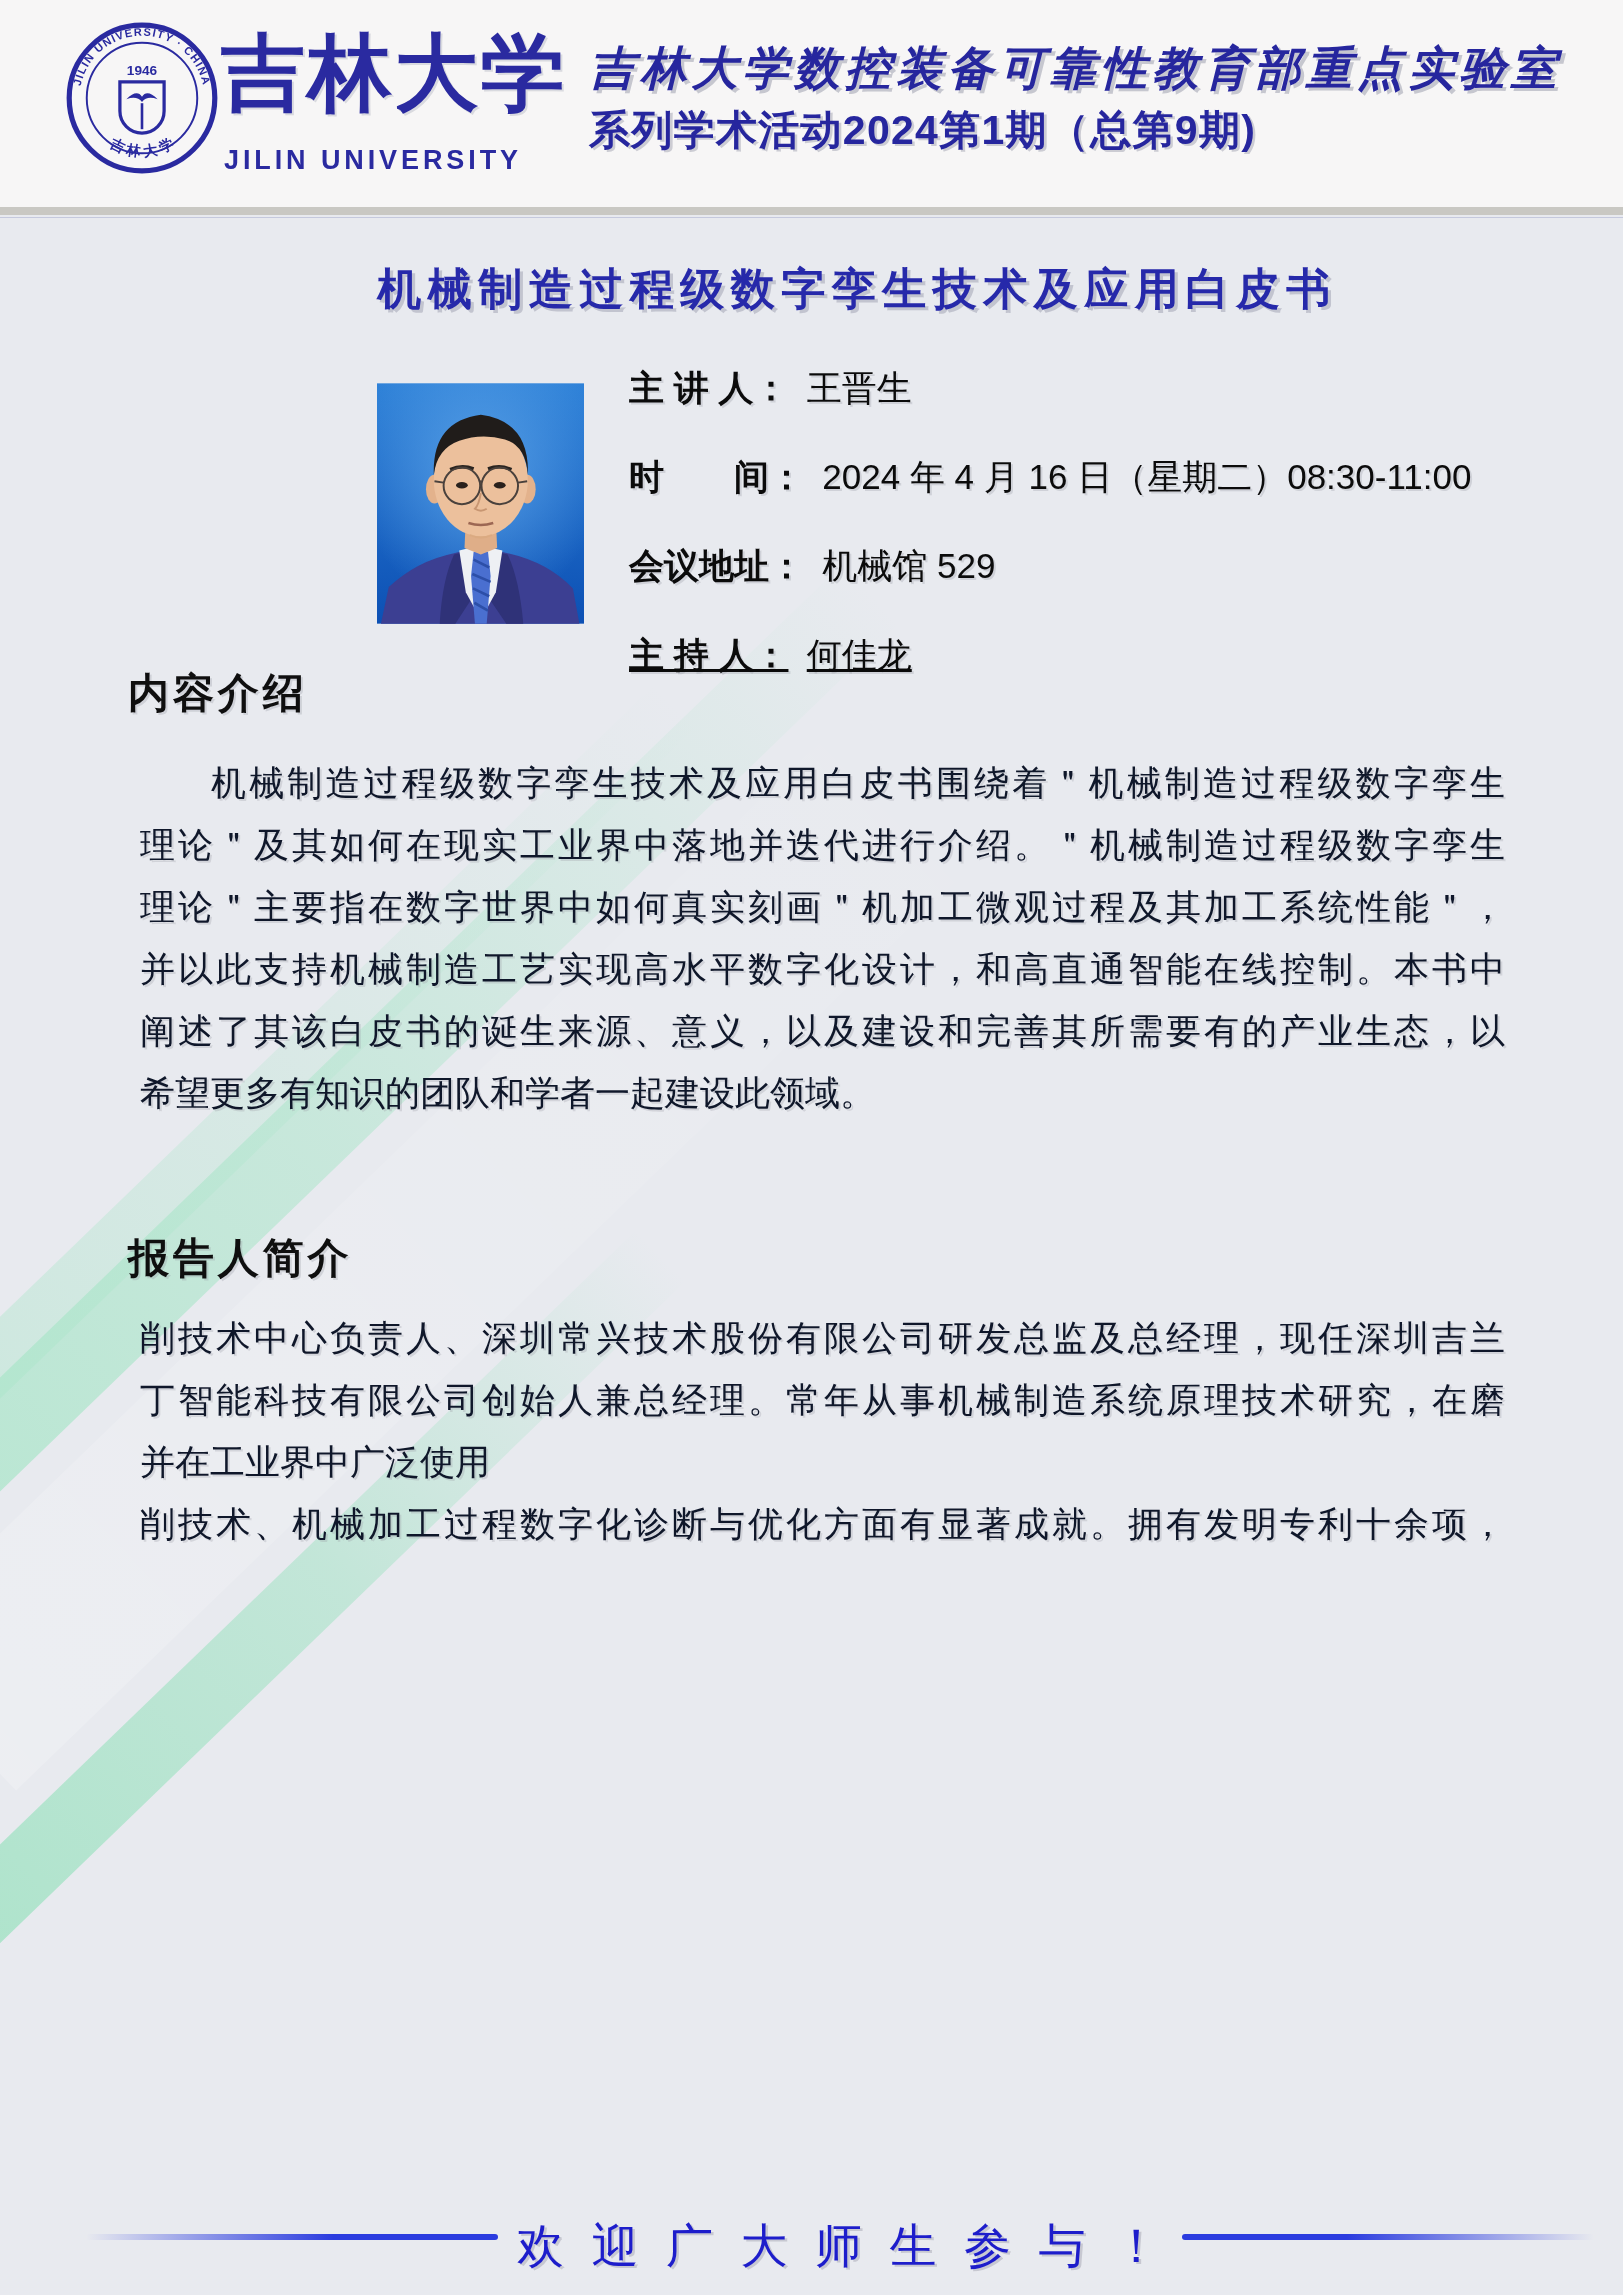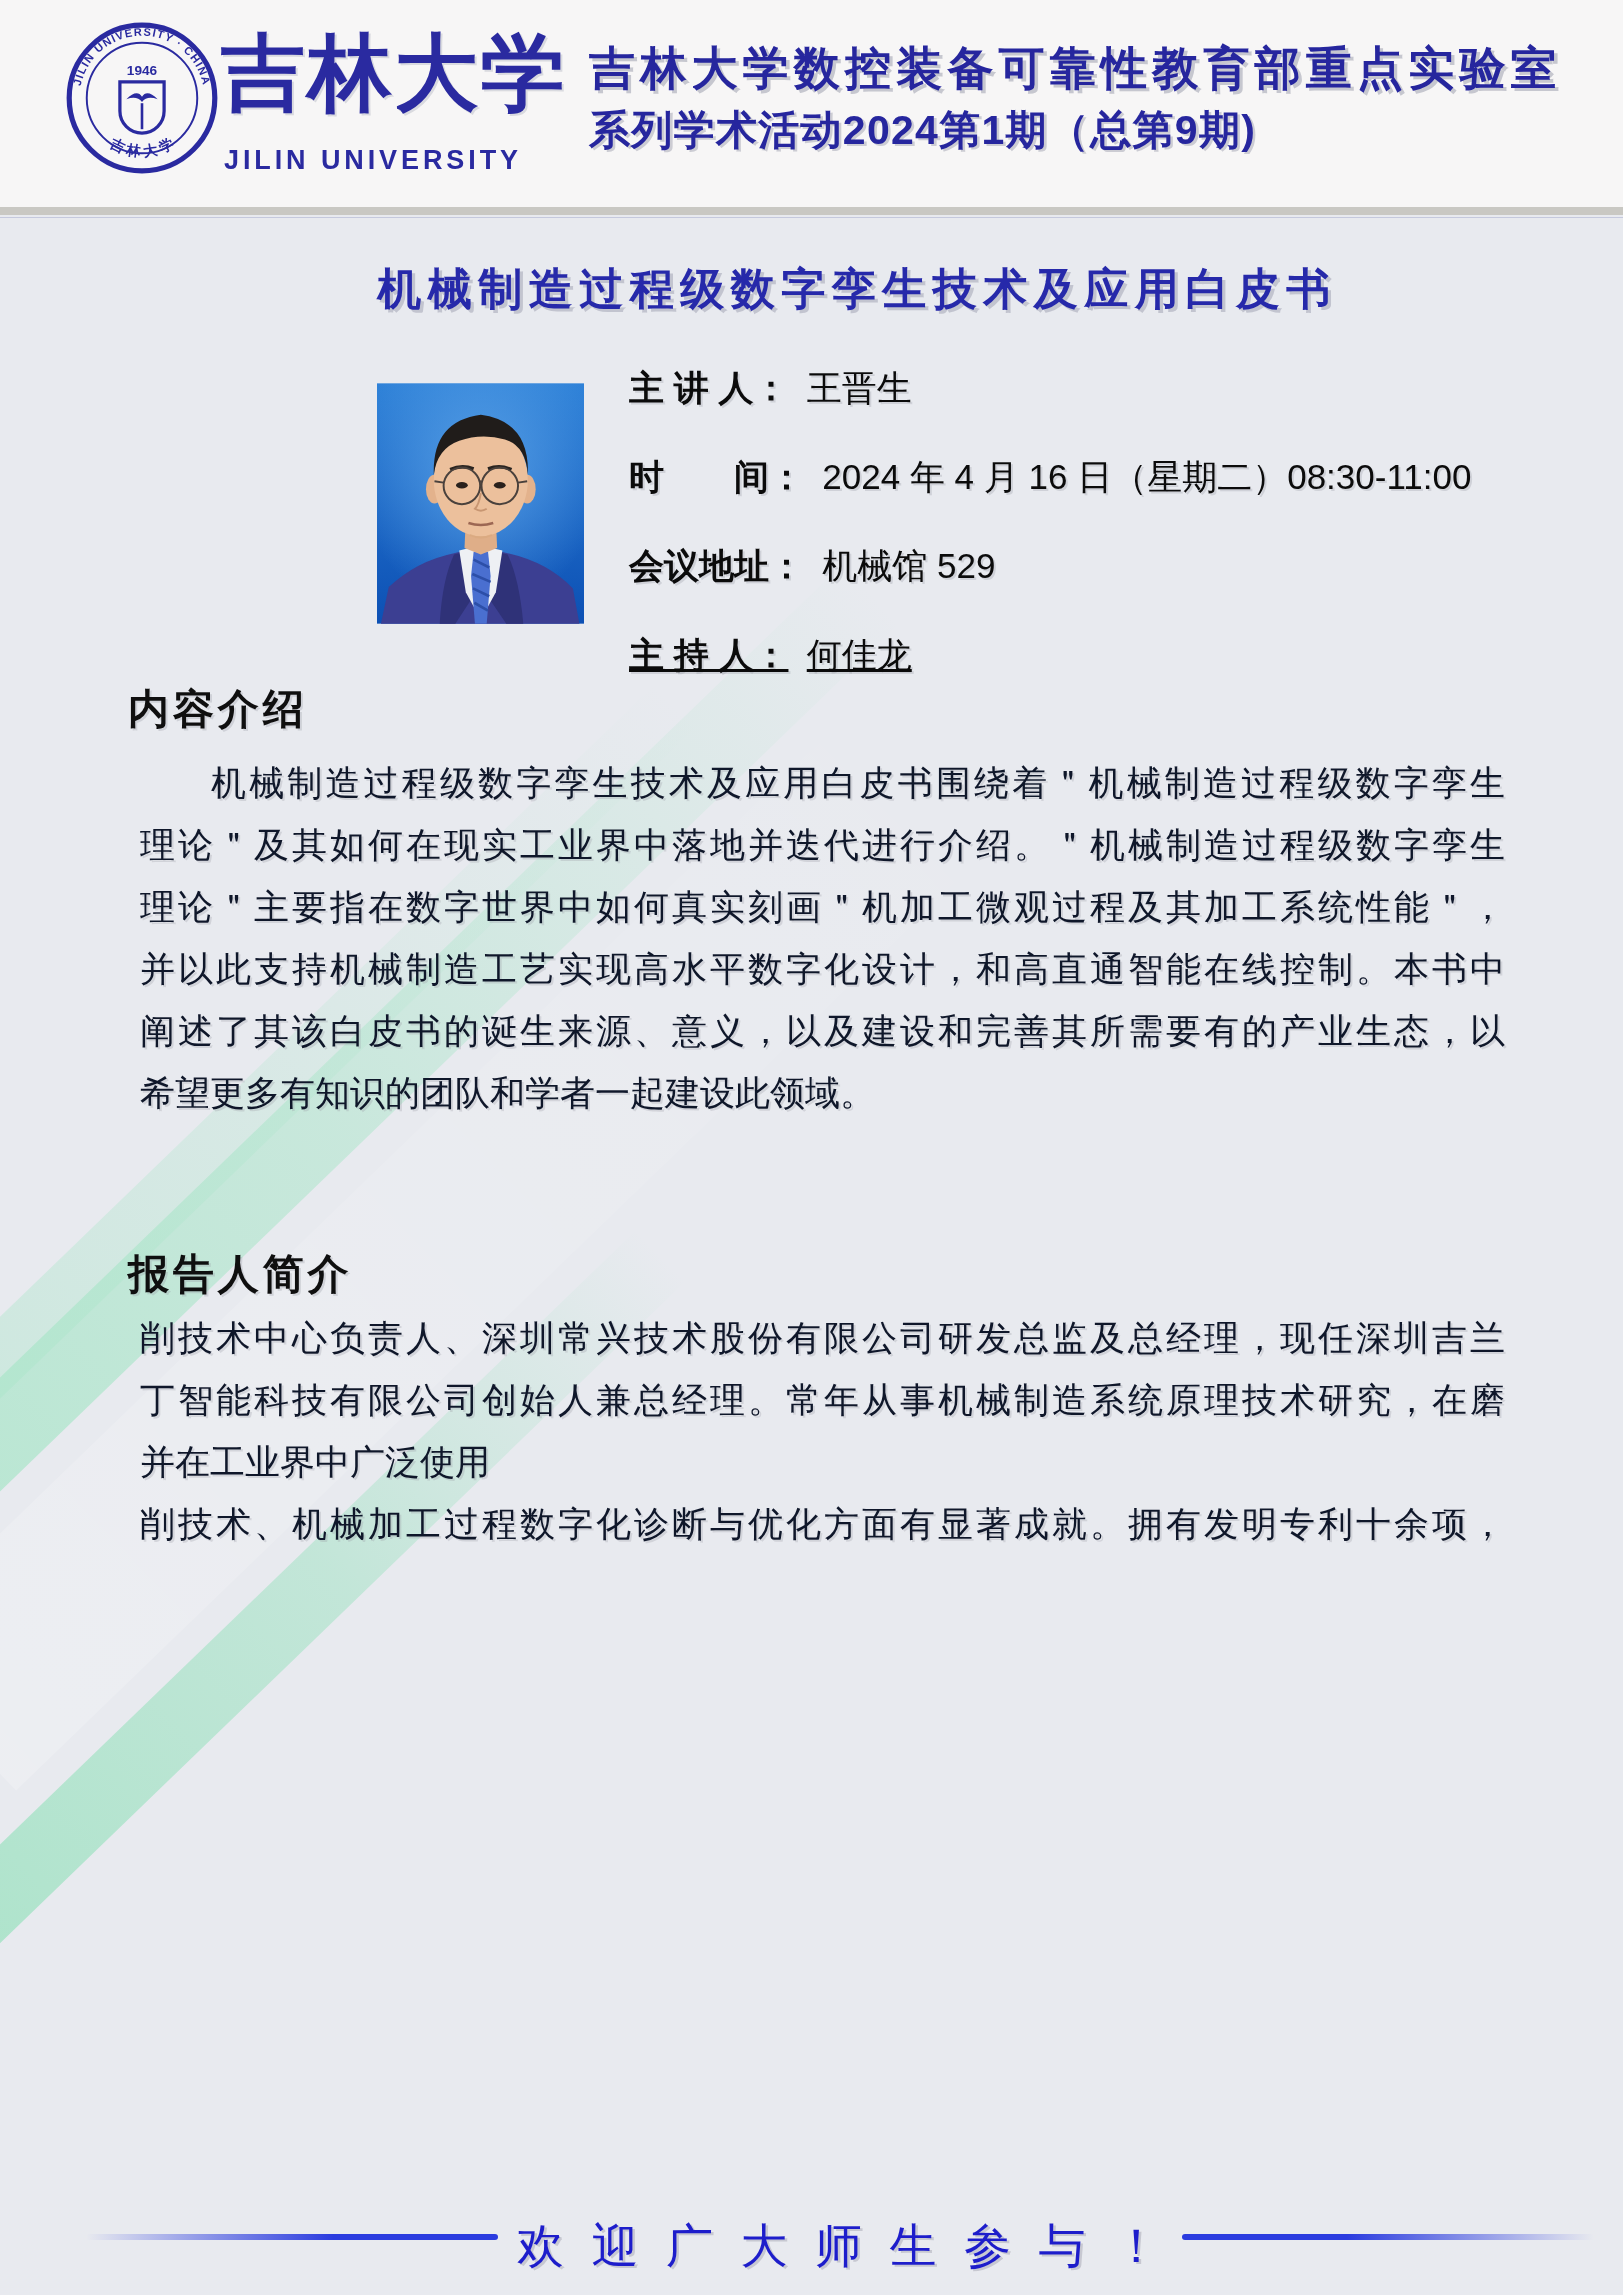--- a/index.html
+++ b/index.html
@@ -24,40 +24,40 @@
   
   .header{position:absolute;left:0;top:0;width:1623px;height:207px;background:#f7f6f6;z-index:5;}
   .divider-gray{position:absolute;left:0;top:207px;width:1623px;height:7.9px;background:#c9c8c3;z-index:5;}
   .divider-line{position:absolute;left:0;top:217px;width:1623px;height:1.3px;background:#c5c9dd;z-index:5;}
 
   .seal{position:absolute;left:64px;top:19.6px;width:156px;height:156px;}
   .uni-cn{position:absolute;left:221px;top:13px;font-size:84px;font-weight:700;color:#2a2aa0;
     letter-spacing:2.6px;line-height:1.45;text-shadow:2px 2px 0 rgba(150,152,168,.30);}
   .uni-en{position:absolute;left:224px;top:145px;font-size:27px;font-weight:700;color:#2a2aa0;letter-spacing:3.9px;}
   .h-title1{position:absolute;left:589px;top:38px;font-size:46px;font-weight:700;color:#26269e;
-    letter-spacing:5.2px;text-shadow:3.3px 2.6px 0 rgba(150,152,168,.50);white-space:nowrap;}
+    letter-spacing:5.2px;text-shadow:3.3px 2.6px 0 rgba(150,152,168,.50);white-space:nowrap;font-style:italic;}
   .h-title2{position:absolute;left:589px;top:103px;font-size:41px;font-weight:600;color:#26269e;
     letter-spacing:1.3px;text-shadow:2.6px 2px 0 rgba(150,152,168,.45);white-space:nowrap;}
 
   
   .main-title{position:absolute;left:0;top:260px;width:1618px;text-align:center;
     font-size:44px;font-weight:700;color:#2629aa;letter-spacing:6.5px;
     text-shadow:3.3px 2.6px 0 rgba(148,150,168,.45);z-index:3;margin-left:48px;}
 
   
   .photo{position:absolute;left:377px;top:383px;width:207px;height:241px;z-index:3;}
   .info-row{position:absolute;left:629px;height:44px;line-height:44px;font-size:35px;color:#0b0b0b;
     white-space:nowrap;z-index:3;text-shadow:2px 2px 0 rgba(150,152,162,.30);text-align:right;}
   .info-label{font-weight:700;}
   .info-value{font-weight:500;margin-left:18.3px;}
   .row0{top:366px;} .row1{top:455px;} .row2{top:544px;} .row3{top:633px;text-decoration:underline;}
 
   
   .sec-heading{position:absolute;left:128px;font-size:41px;font-weight:600;color:#0f0f0f;
-    letter-spacing:3.9px;z-index:3;text-shadow:2px 2px 0 rgba(150,152,162,.30);white-space:nowrap;margin-top:16px;}
+    letter-spacing:3.9px;z-index:3;text-shadow:2px 2px 0 rgba(150,152,162,.30);white-space:nowrap;}
   .intro-heading{top:666px;}
   .bio-heading{top:1231px;}
 
   .para{position:absolute;left:140px;width:1365px;z-index:3;}
   .intro-para{top:752px;}
   .bio-para{top:1307px;}
   .para-line{height:62px;line-height:62px;font-size:35px;color:#0f172a;
     text-align:justify;text-align-last:justify;text-justify:inter-character;
     text-shadow:2px 2px 0 rgba(150,152,162,.28);}
   .para-line.first{text-indent:71px;}

